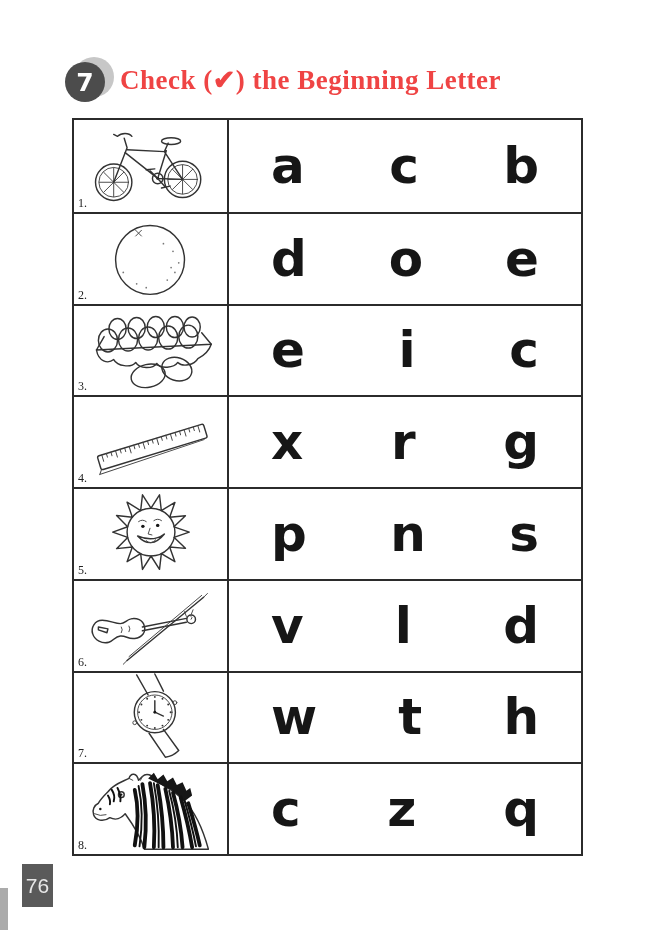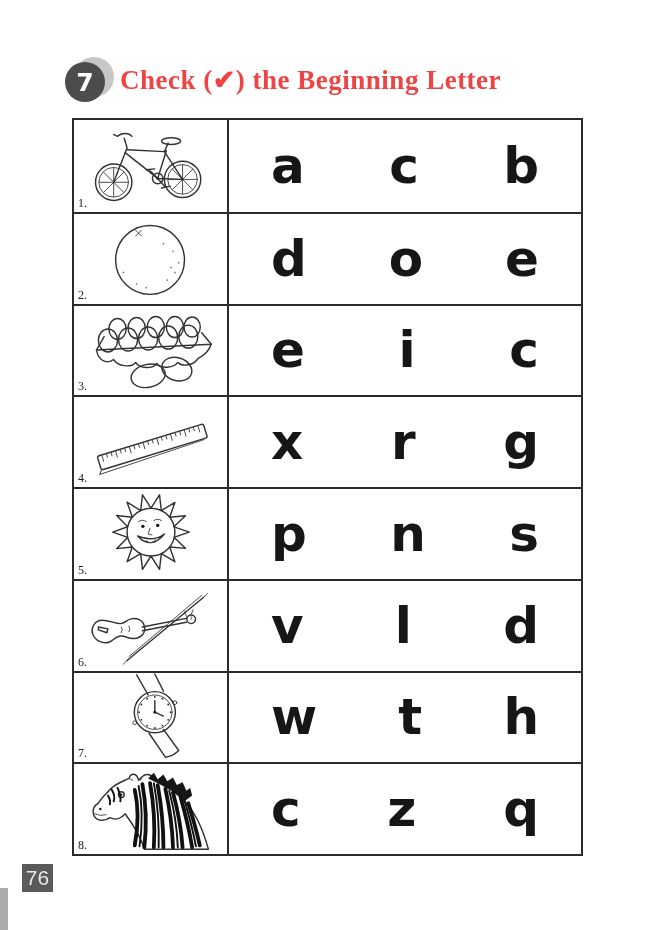--- a/index.html
+++ b/index.html
@@ -42,21 +42,21 @@
   .letters-cell{
     flex:1;display:flex;align-items:center;justify-content:space-between;
     padding:0 42px;box-sizing:border-box;
   }
   .letter{
     font-family:"DejaVu Sans",sans-serif;font-size:50px;font-weight:bold;
     color:#161616;line-height:1;cursor:pointer;
   }
   
   .page-badge{
-    position:absolute;left:22px;top:864px;width:31px;height:28px;
+    position:absolute;left:22px;top:864px;width:31px;height:43px;
     background:#5a5a5a;color:#e7e7e7;display:flex;align-items:center;justify-content:center;
     font-size:21px;font-family:"Liberation Sans",sans-serif;
   }
   .scan-edge{position:absolute;left:0;top:888px;width:8px;height:42px;background:#ababab;}
   
   svg .ln{fill:none;stroke:#333;stroke-width:1.5;stroke-linecap:round;stroke-linejoin:round;}
   svg .thin{fill:none;stroke:#444;stroke-width:1;stroke-linecap:round;}
   svg .blk{fill:#161616;stroke:none;}
 </style>
 </head>

